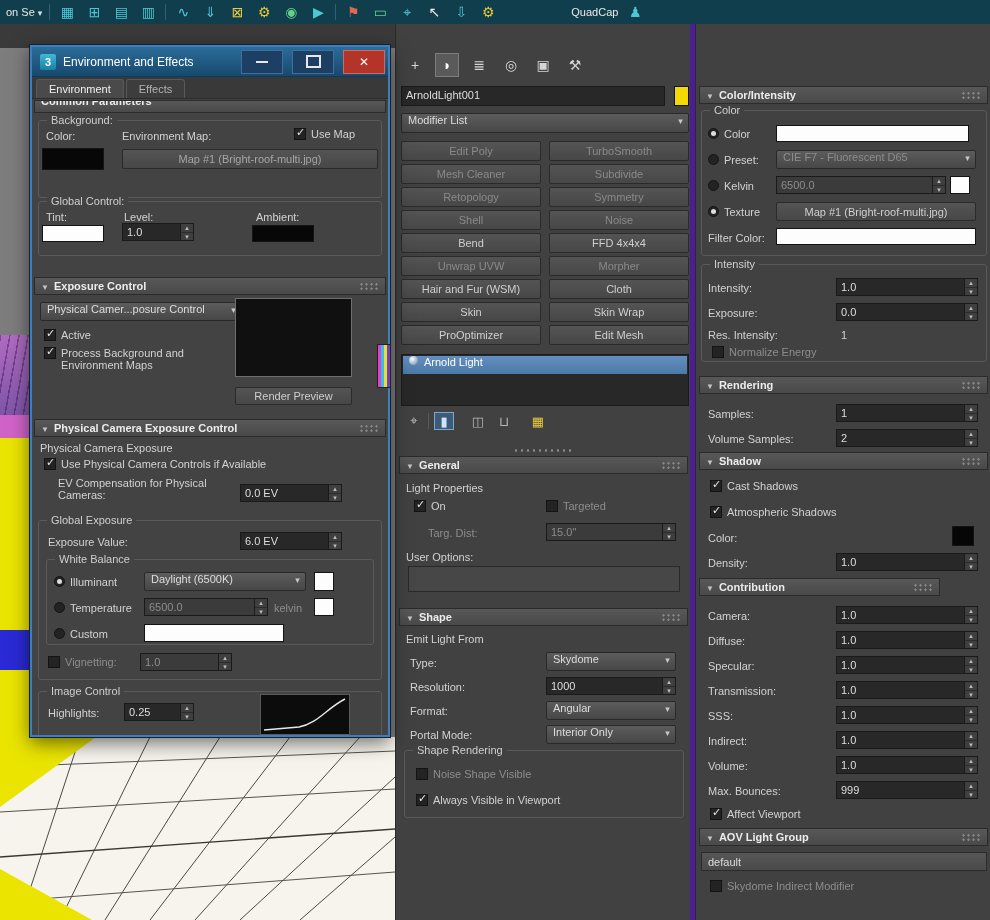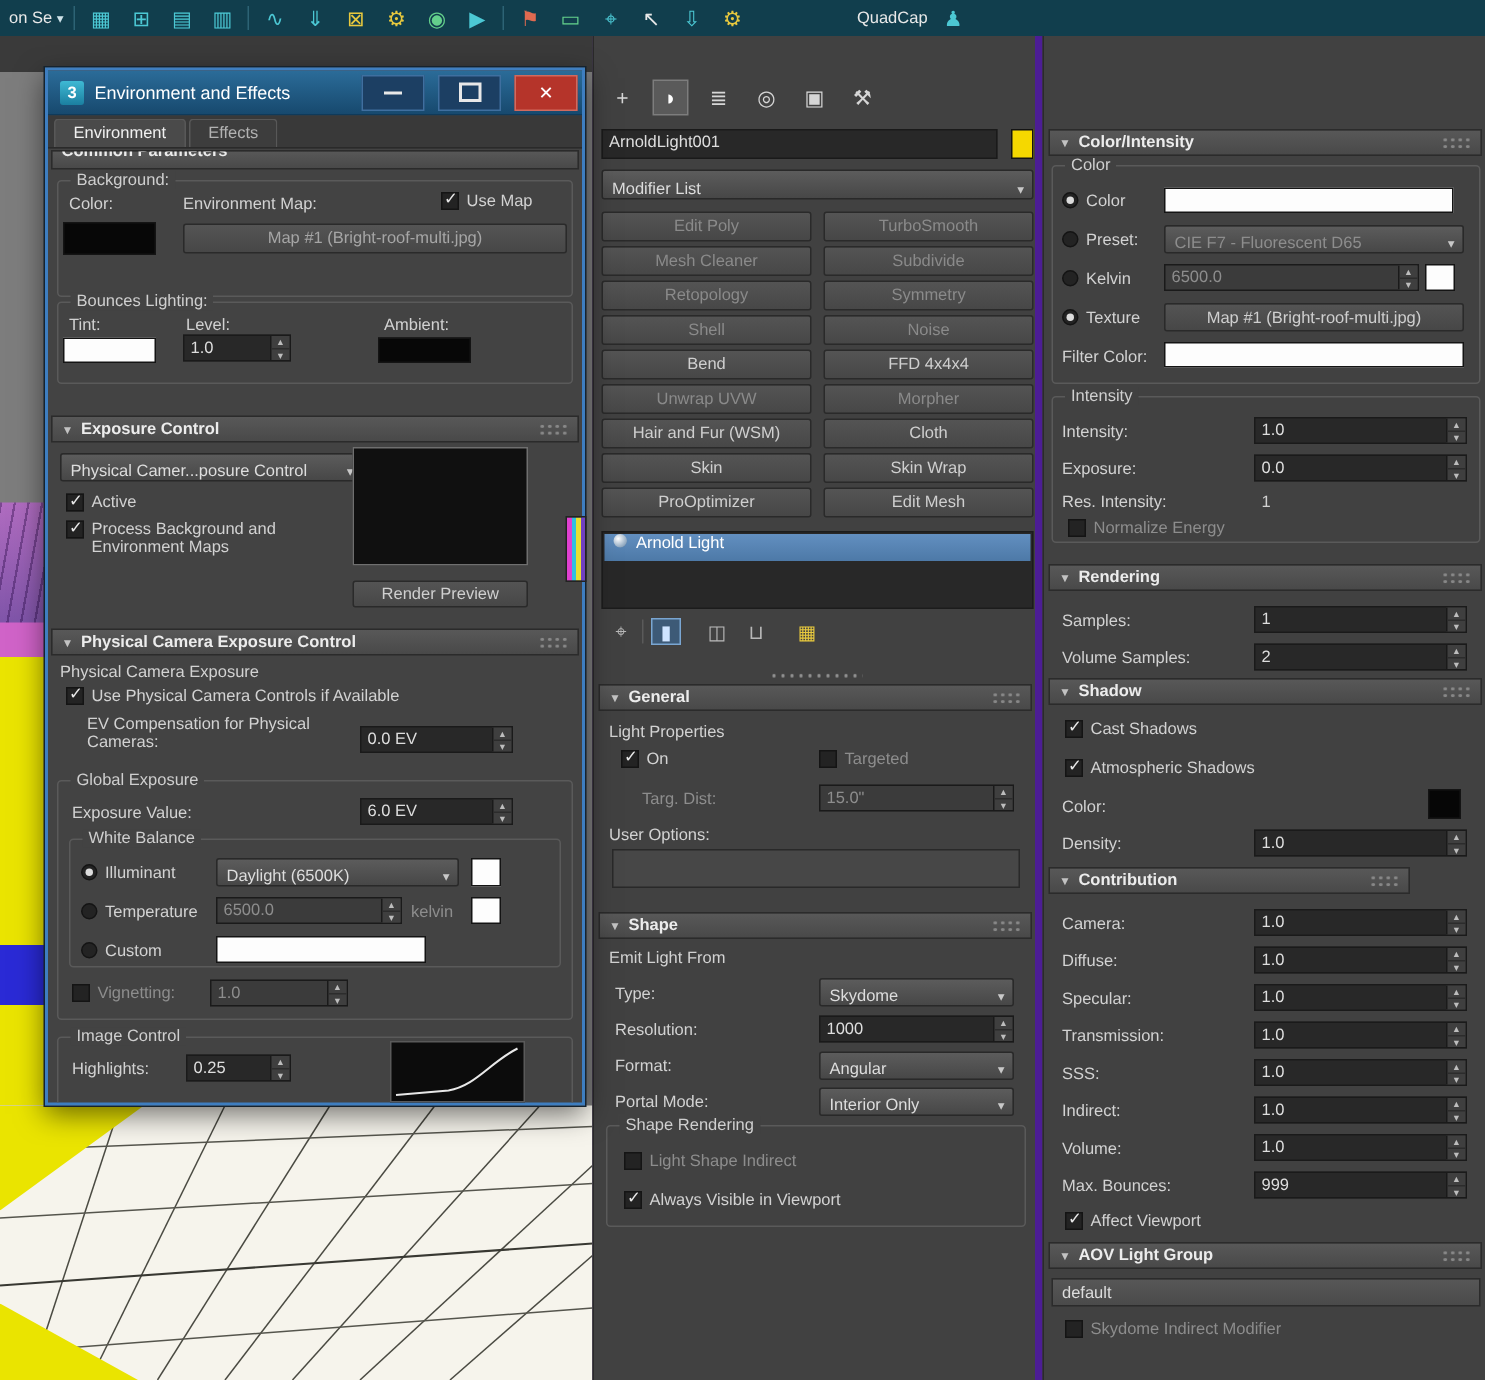--- a/index.html
+++ b/index.html
@@ -38,21 +38,21 @@
 .panel .gtitle{background:#414141}
 .field{position:absolute;display:flex;background:#282828;border:1px solid #1a1a1a}
 .field .val{flex:1;padding:2px 4px;color:#dedede;white-space:nowrap;overflow:hidden}
 .field.dis{background:#3b3b3b}
 .field.dis .val{color:#8d8d8d}
 .spinbtns{width:13px;flex:none;display:flex;flex-direction:column;border-left:1px solid #1a1a1a;background:#3f3f3f}
 .spinbtns i{flex:1;display:flex;align-items:center;justify-content:center;font-style:normal}
 .spinbtns i.u::after{content:"▴";font-size:7px;color:#bdbdbd}
 .spinbtns i.d::after{content:"▾";font-size:7px;color:#bdbdbd}
 .spinbtns i.d{border-top:1px solid #2c2c2c}
-.dd{position:absolute;display:flex;align-items:flex-end;background:linear-gradient(#5c5c5c,#474747);border:1px solid #292929;border-radius:2px}
+.dd{position:absolute;display:flex;align-items:flex-start;background:linear-gradient(#5c5c5c,#474747);border:1px solid #292929;border-radius:2px}
 .dd .val{flex:1;padding:0 6px;white-space:nowrap;overflow:hidden;color:#dddddd}
 .dd.dis .val{color:#8d8d8d}
 .dd .arr{width:15px;flex:none;text-align:center}
 .dd .arr::after{content:"▾";font-size:9px;color:#c8c8c8}
 .btn{position:absolute;background:linear-gradient(#545454,#474747);border:1px solid #2a2a2a;border-radius:2px;color:#cfcfcf;display:flex;align-items:center;justify-content:center;white-space:nowrap;overflow:hidden;font-size:11px}
 .swatch{position:absolute;border:1px solid #141414}
 .check{position:absolute;display:flex;align-items:flex-start;gap:5px;cursor:default}
 .cbox{width:12px;height:12px;margin-top:0;background:#232323;border:1px solid #141414;position:relative;flex:none}
 .cbox.on::after{content:"✓";position:absolute;left:1px;top:-3px;font-size:11px;color:#e9e9e9}
 .radio{width:11px;height:11px;border-radius:50%;background:#232323;border:1px solid #141414;position:relative;flex:none}
@@ -179,21 +179,21 @@
       <span class="lbl" style="left:14px;top:30px">Color:</span>
       <span class="lbl" style="left:90px;top:30px">Environment Map:</span>
       <div class="check" style="left:262px;top:28px">
         <span class="cbox on"></span>
         <span>Use Map</span>
       </div>
       <div class="swatch" style="left:10px;top:48px;width:62px;height:22px;background:#070707"></div>
       <div class="btn" style="left:90px;top:49px;width:256px;height:20px;color:#a6a6a6">Map #1 (Bright-roof-multi.jpg)</div>
 
       <div class="group" style="left:6px;top:101px;width:344px;height:55px">
-        <span class="gtitle">Bounces Lighting:</span>
+        <span class="gtitle">Global Control:</span>
       </div>
       <span class="lbl" style="left:14px;top:111px">Tint:</span>
       <span class="lbl" style="left:92px;top:111px">Level:</span>
       <span class="lbl" style="left:224px;top:111px">Ambient:</span>
       <div class="swatch" style="left:10px;top:125px;width:62px;height:17px;background:#fdfdfd"></div>
       <div class="field" style="left:90px;top:123px;width:72px;height:18px">
         <span class="val">1.0</span>
         <span class="spinbtns">
             <i class="u"></i>
             <i class="d"></i>
@@ -419,21 +419,21 @@
     <span class="lbl" style="left:14px;top:705px">Portal Mode:</span>
     <div class="dd" style="left:150px;top:701px;width:130px;height:19px">
       <span class="val">Interior Only</span>
       <span class="arr"></span>
     </div>
     <div class="group" style="left:8px;top:726px;width:280px;height:68px">
       <span class="gtitle">Shape Rendering</span>
     </div>
     <div class="check" style="left:20px;top:744px">
       <span class="cbox"></span>
-      <span class="dim">Light Shape Indirect</span>
+      <span class="dim">Noise Shape Visible</span>
     </div>
     <div class="check" style="left:20px;top:770px">
       <span class="cbox on"></span>
       <span>Always Visible in Viewport</span>
     </div>
   </div>
 
   <div id="right" class="panel">
 
     <div class="roll" style="left:3px;top:62px;width:289px">

